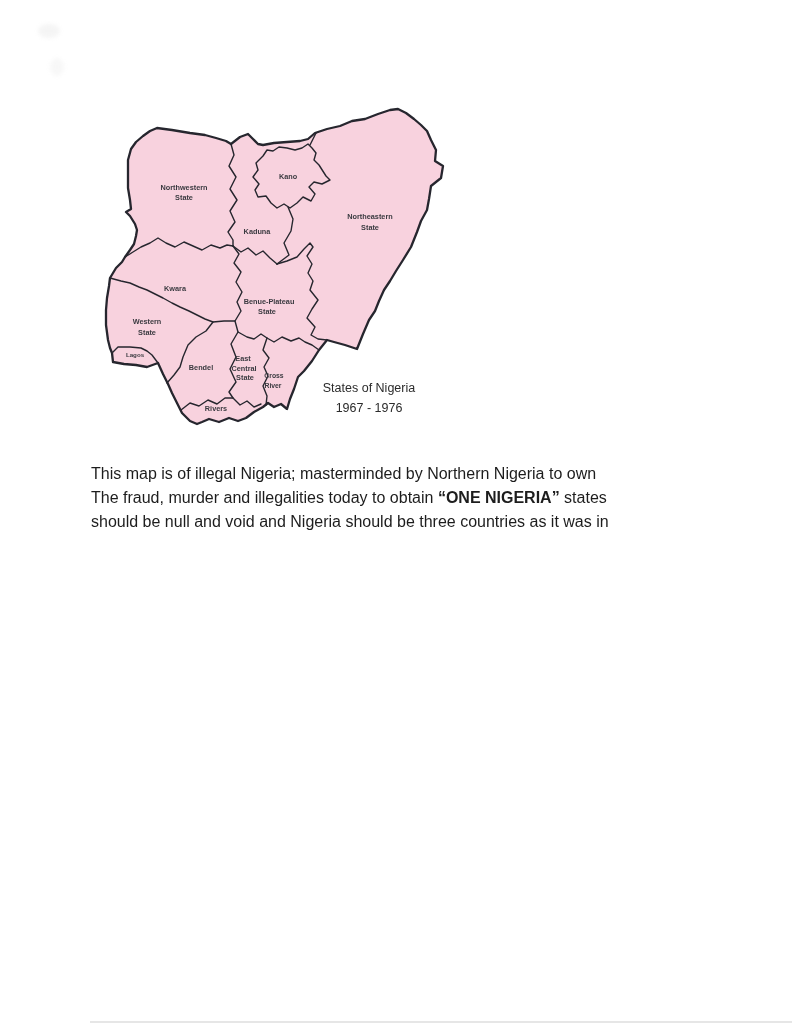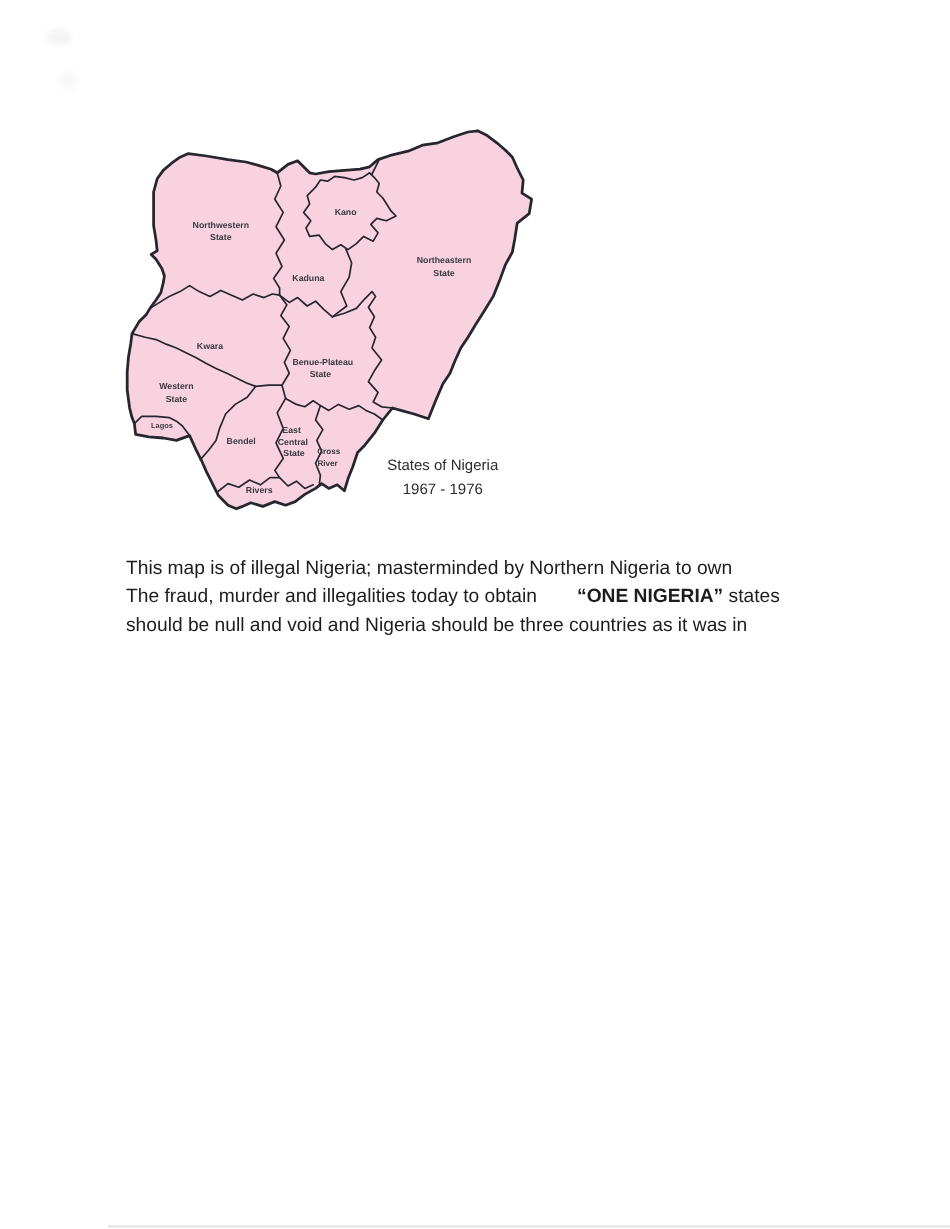--- a/index.html
+++ b/index.html
@@ -20,24 +20,24 @@
 
   .state-fill{fill:#f8d2de;stroke:#26262e;stroke-width:2.3;stroke-linejoin:round;}
   .inner-border{fill:none;stroke:#26262e;stroke-width:1.4;stroke-linejoin:round;stroke-linecap:round;}
   .map-label{fill:#3a3a40;font-weight:bold;font-size:7.3px;text-anchor:middle;
     font-family:"Liberation Sans","DejaVu Sans",sans-serif;}
   .map-label.small{font-size:6.8px;}
   .map-label.tiny{font-size:6.2px;}
   .caption-text{fill:#2b2b2b;font-size:12.5px;text-anchor:middle;
     font-family:"Liberation Sans","DejaVu Sans",sans-serif;}
 
-  .paragraph{position:absolute;left:105px;top:462px;width:600px;color:#1d1d1d;
+  .paragraph{position:absolute;left:91px;top:462px;width:600px;color:#1d1d1d;
     font-size:16px;line-height:24px;}
   .para-line{white-space:pre;height:24px;}
-  .para-line b{font-weight:bold;margin-left:29px;}
+  .para-line b{font-weight:bold;}
 </style>
 </head>
 <body>
 
 <div class="page">
 
   <div class="smudge1"></div>
   <div class="smudge2"></div>
   <div class="bottom-scan-line"></div>
 

